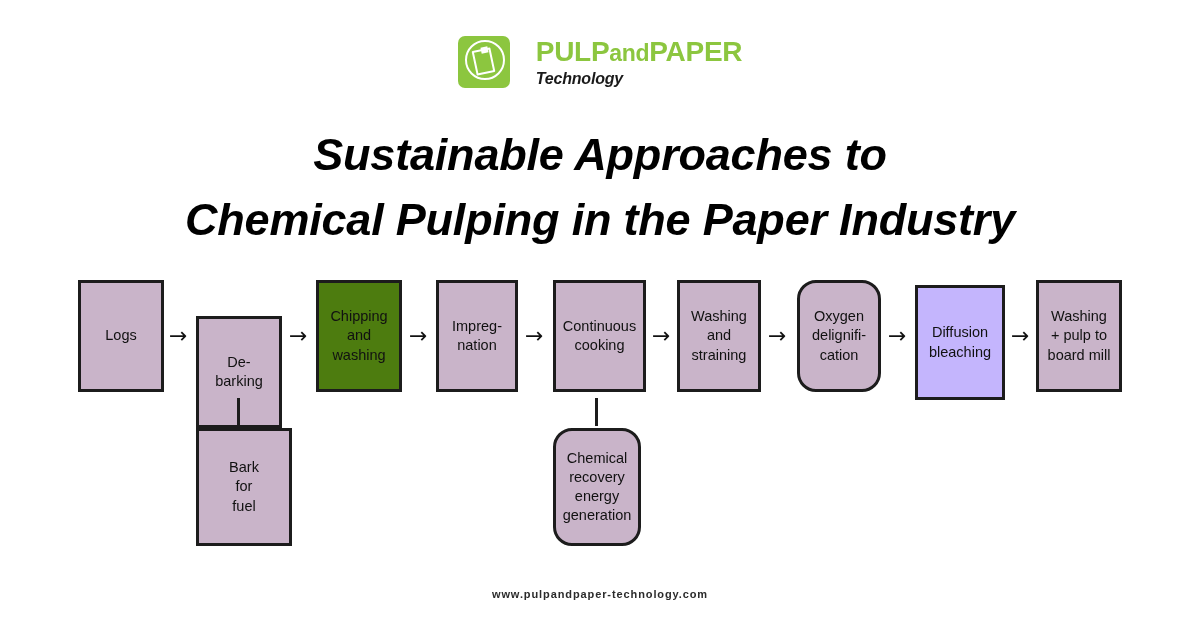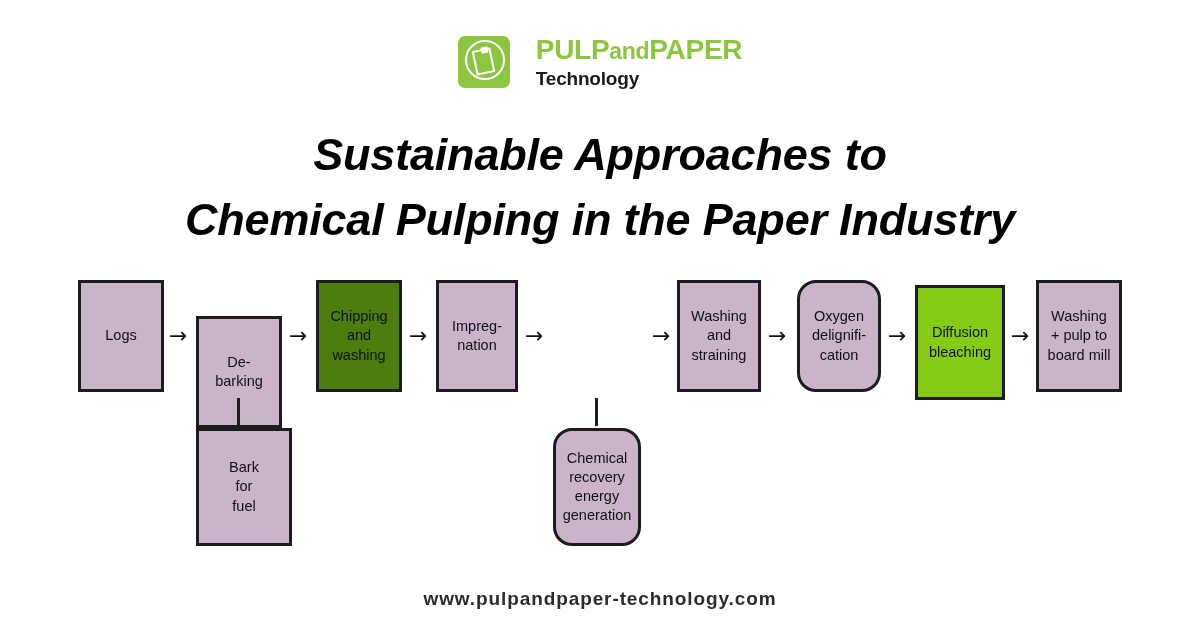--- a/index.html
+++ b/index.html
@@ -80,25 +80,26 @@
     font-weight: bold;
     color: #8cc63f;
     letter-spacing: -0.3px;
     white-space: nowrap;
   }
   #logo-line1 .soft {
     font-weight: 600;
     font-size: 23px;
   }
   #logo-line2 {
-    font-size: 19px;
+    font-size: 16px;
     font-weight: bold;
     color: #1a1a1a;
     letter-spacing: -0.2px;
     margin-top: 5px;
+    font-style: italic;
   }
 
   
   #title-block {
     position: absolute;
     left: 0;
     top: 122px;
     width: 1200px;
     text-align: center;
     font-style: italic;
@@ -151,21 +152,21 @@
     pointer-events: auto;
   }
 
   
   #footer {
     position: absolute;
     left: 0;
     top: 588px;
     width: 1200px;
     text-align: center;
-    font-size: 19px;
+    font-size: 11px;
     font-weight: bold;
     color: #2b2b2b;
     letter-spacing: 0.9px;
   }
 </style>
 </head>
 <body>
 
 <div id="logo-area">
   <div id="logo-row">
@@ -192,27 +193,30 @@
     </div>
     <div class="node" style="left: 196px; top: 280px; width: 86px; height: 112px; background: rgb(201, 180, 201); border-color: rgb(28, 28, 28); margin-top: 36px;">
       <span>De-<br>barking</span>
     </div>
     <div class="node" style="left: 316px; top: 280px; width: 86px; height: 112px; background: #4d7c0f; border-color: rgb(28, 28, 28);">
       <span>Chipping<br>and<br>washing</span>
     </div>
     <div class="node" style="left: 436px; top: 280px; width: 82px; height: 112px; background: rgb(201, 180, 201); border-color: rgb(28, 28, 28);">
       <span>Impreg-<br>nation</span>
     </div>
+    <div class="node" style="left: 553px; top: 280px; width: 93px; height: 112px; background: rgb(201, 180, 201); border-color: rgb(28, 28, 28);">
+      <span>Continuous<br>cooking</span>
+    </div>
     <div class="node" style="left: 677px; top: 280px; width: 84px; height: 112px; background: rgb(201, 180, 201); border-color: rgb(28, 28, 28);">
       <span>Washing<br>and<br>straining</span>
     </div>
     <div class="node" style="left: 797px; top: 280px; width: 84px; height: 112px; background: rgb(201, 180, 201); border-color: rgb(28, 28, 28); border-radius: 19px;">
       <span>Oxygen<br>delignifi-<br>cation</span>
     </div>
-    <div class="node" style="left: 915px; top: 285px; width: 90px; height: 115px; background: #84cc16; border-color: rgb(28, 28, 28);">
+    <div class="node" style="left: 915px; top: 285px; width: 90px; height: 115px; background: #c4b5fd; border-color: rgb(28, 28, 28);">
       <span>Diffusion<br>bleaching</span>
     </div>
     <div class="node" style="left: 1036px; top: 280px; width: 86px; height: 112px; background: rgb(201, 180, 201); border-color: rgb(28, 28, 28);">
       <span>Washing<br>+ pulp to<br>board mill</span>
     </div>
     <div class="node" style="left: 196px; top: 428px; width: 96px; height: 118px; background: rgb(201, 180, 201); border-color: rgb(28, 28, 28);">
       <span>Bark<br>for<br>fuel</span>
     </div>
     <div class="node" style="left: 553px; top: 428px; width: 88px; height: 118px; background: rgb(201, 180, 201); border-color: rgb(28, 28, 28); border-radius: 19px;">
       <span>Chemical<br>recovery<br>energy<br>generation</span>

